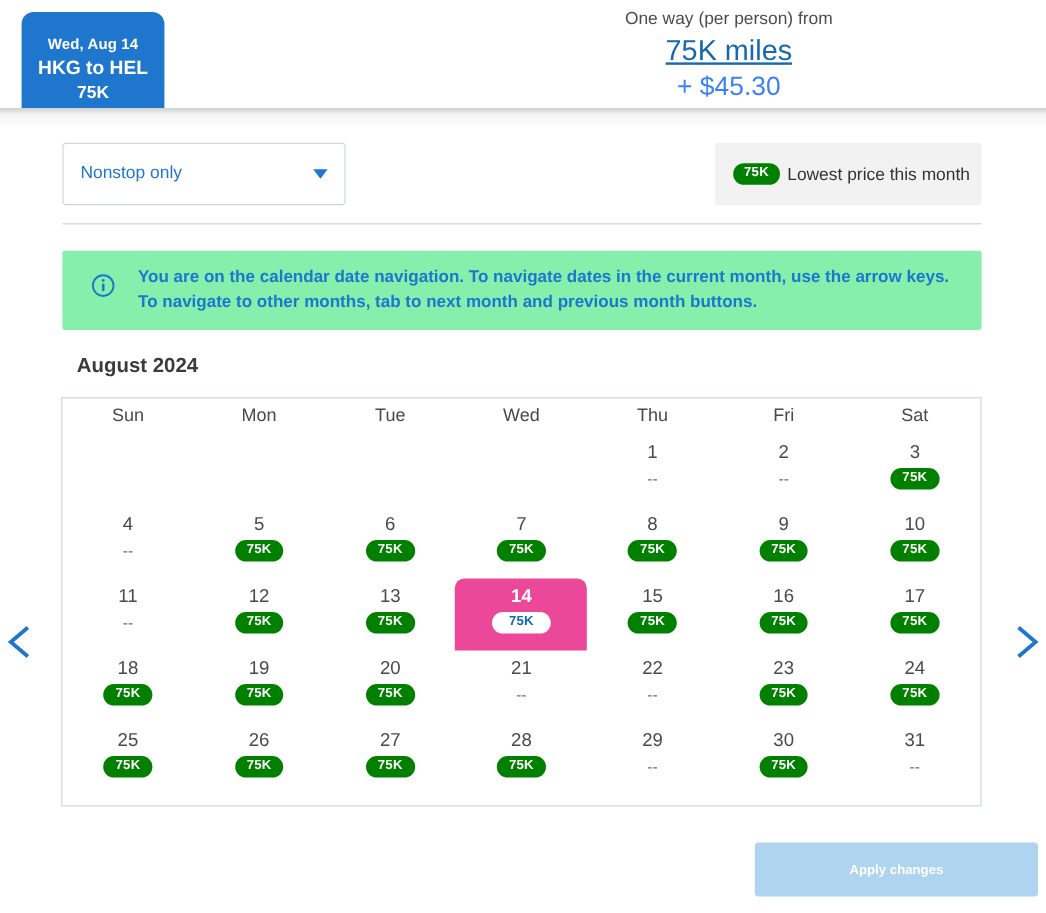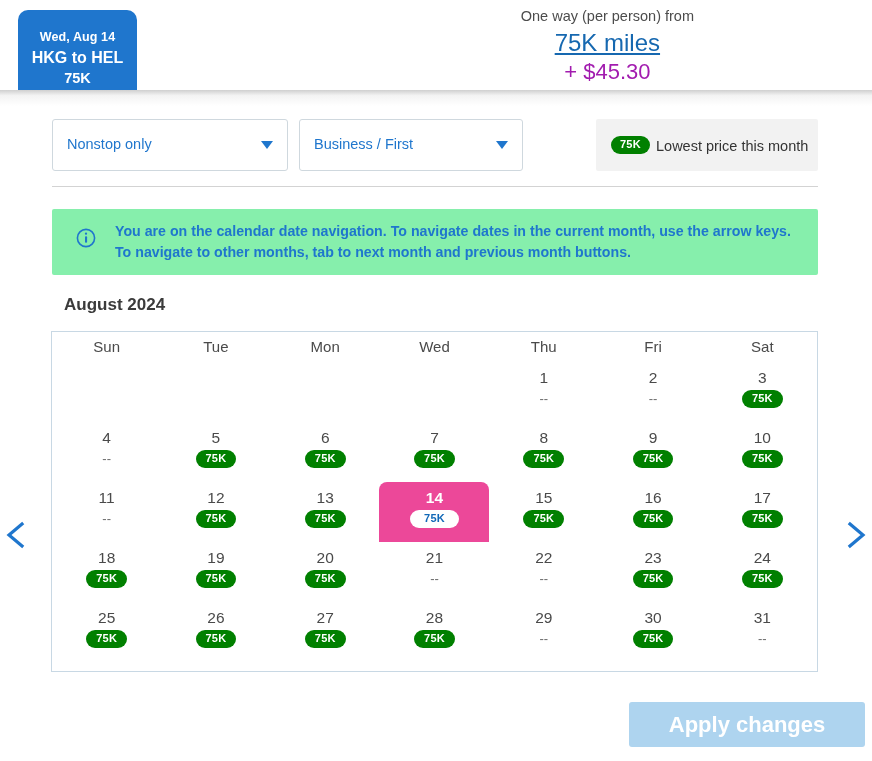--- a/index.html
+++ b/index.html
@@ -66,21 +66,21 @@
   }
   .price-miles {
     font-size: 24px;
     color: #1668b0;
     line-height: 30px;
     margin-top: 2px;
     text-decoration: underline;
   }
   .price-cash {
     font-size: 22px;
-    color: #a21caf;
+    color: #3b82f6;
     line-height: 28px;
   }
 
   .header-shadow {
     position: absolute;
     left: 0;
     top: 90px;
     width: 872px;
     height: 16px;
     background: linear-gradient(to bottom, rgba(150,150,150,0.45) 0%, rgba(190,190,190,0.18) 35%, rgba(255,255,255,0) 100%);
@@ -291,21 +291,21 @@
 
   
   .apply-btn {
     position: absolute;
     left: 629px;
     top: 702px;
     width: 236px;
     height: 45px;
     background: #aed4ef;
     color: #ffffff;
-    font-size: 22px;
+    font-size: 11px;
     font-weight: bold;
     border: none;
     border-radius: 3px;
     font-family: "Liberation Sans", sans-serif;
     cursor: default;
   }
 </style>
 </head>
 <body>
 
@@ -323,24 +323,20 @@
   </div>
 </div>
 <div class="header-shadow"></div>
 
 <div class="filters-row">
   <div class="select-box first">
     <span class="select-value">Nonstop only</span>
     <span class="select-caret"></span>
   </div>
 
-  <div class="select-box second">
-    <span class="select-value">Business / First</span>
-    <span class="select-caret"></span>
-  </div>
 
   <div class="legend-box">
     <span class="legend-badge">75K</span>
     <span class="legend-text">Lowest price this month</span>
   </div>
 </div>
 
 <div class="divider"></div>
 
 <div class="info-banner">
@@ -352,22 +348,22 @@
     </svg>
   </span>
   <div class="info-text">You are on the calendar date navigation. To navigate dates in the current month, use the arrow keys. To navigate to other months, tab to next month and previous month buttons.</div>
 </div>
 
 <div class="month-title">August 2024</div>
 
 <div class="calendar">
   <div class="cal-grid" id="weekday-row">
       <div class="dow">Sun</div>
+      <div class="dow">Mon</div>
       <div class="dow">Tue</div>
-      <div class="dow">Mon</div>
       <div class="dow">Wed</div>
       <div class="dow">Thu</div>
       <div class="dow">Fri</div>
       <div class="dow">Sat</div>
     </div>
   <div class="cal-grid" id="day-grid">
       <div class="day-cell"></div>
       <div class="day-cell"></div>
       <div class="day-cell"></div>
       <div class="day-cell"></div>

